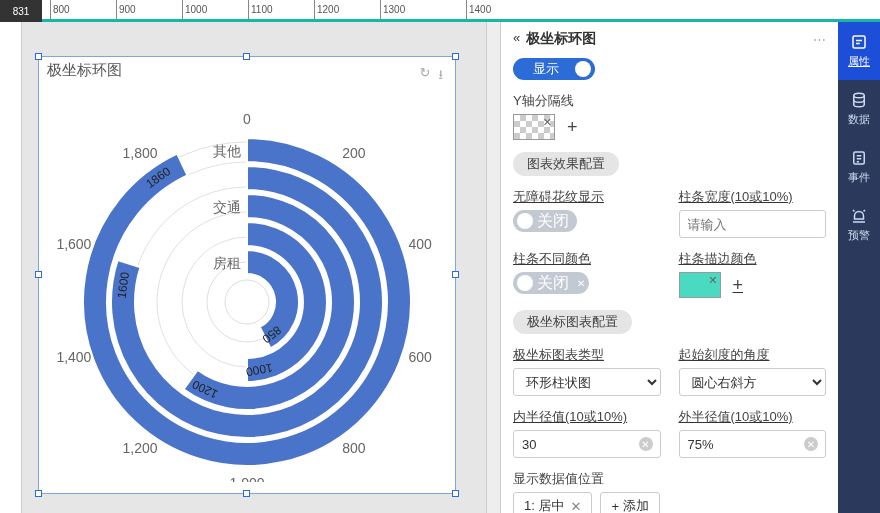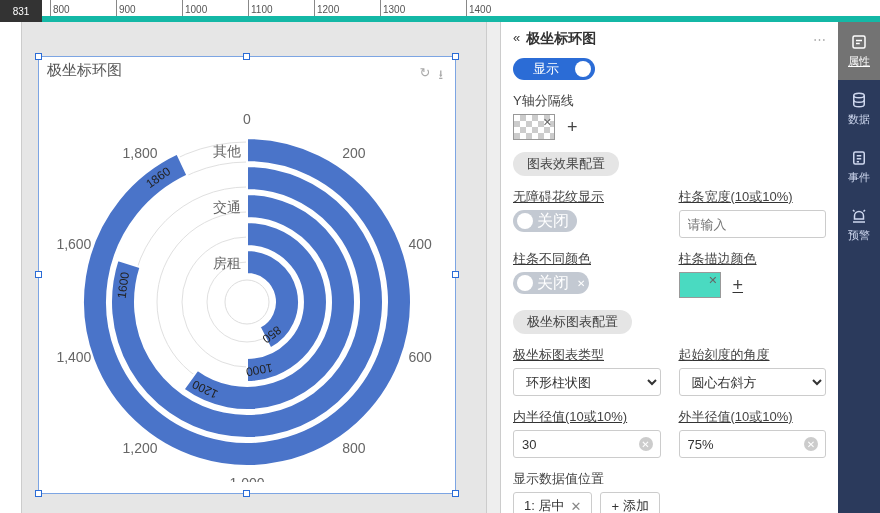--- a/index.html
+++ b/index.html
@@ -1,30 +1,30 @@
 <!DOCTYPE html>
 <html><head>
 <meta charset="utf-8">
 <style>
 *{box-sizing:border-box;margin:0;padding:0;}
 body{font-family:"Microsoft YaHei",Arial,sans-serif;font-size:13px;color:#333;background:#f7f7f7;width:880px;height:513px;overflow:hidden;display:flex;flex-direction:column;}
-.ruler-row{display:flex;height:22px;background:#fff;border-bottom:6px solid #14b8a6;}
+.ruler-row{display:flex;height:22px;background:#fff;border-bottom:3px solid #14b8a6;}
 .corner{width:42px;height:22px;background:#333;color:#fff;font-size:10px;display:flex;align-items:center;justify-content:center;}
 .ruler{flex:1;position:relative;background:#fff;overflow:hidden;}
 .tick{position:absolute;top:0;height:22px;border-left:1px solid #888;font-size:10px;color:#555;}
 .tick span{position:absolute;top:4px;left:2px;}
 .body-row{flex:1;display:flex;height:491px;}
 .vruler{width:22px;background:#fff;border-right:1px solid #ccc;}
 .canvas-area{flex:1;background:#e6e6e6;position:relative;overflow:hidden;}
 .vscroll{width:14px;background:#eee;border-left:1px solid #ccc;}
 .panel{width:380px;background:#fff;border-left:1px solid #ccc;display:flex;}
 .panel-body{flex:1;padding:8px 12px;overflow-y:auto;}
 .panel-tabs{width:42px;background:#2b3a5c;display:flex;flex-direction:column;}
 .ptab{height:58px;display:flex;flex-direction:column;align-items:center;justify-content:center;color:#cfd8ef;cursor:pointer;font-size:11px;}
-.ptab.active{background:#737373;color:#fff;text-decoration:underline;}
+.ptab.active{background:#1d4ed8;color:#fff;text-decoration:underline;}
 .ptab svg{width:18px;height:18px;margin-bottom:3px;}
 
 .sel-widget{position:absolute;left:16px;top:34px;width:418px;height:438px;background:#fff;border:1px solid #7da5e3;}
 .sel-widget .handle{position:absolute;width:7px;height:7px;background:#fff;border:1px solid #2b6cd6;}
 .sel-h-tl{top:-4px;left:-4px;}.sel-h-tm{top:-4px;left:50%;margin-left:-4px;}.sel-h-tr{top:-4px;right:-4px;}
 .sel-h-ml{top:50%;left:-4px;margin-top:-4px;}.sel-h-mr{top:50%;right:-4px;margin-top:-4px;}
 .sel-h-bl{bottom:-4px;left:-4px;}.sel-h-bm{bottom:-4px;left:50%;margin-left:-4px;}.sel-h-br{bottom:-4px;right:-4px;}
 .chart-box{width:100%;height:100%;padding:4px 8px;position:relative;}
 .chart-title{font-size:15px;color:#555;}
 .chart-ctrls{position:absolute;top:8px;right:12px;display:flex;gap:8px;color:#aaa;}

